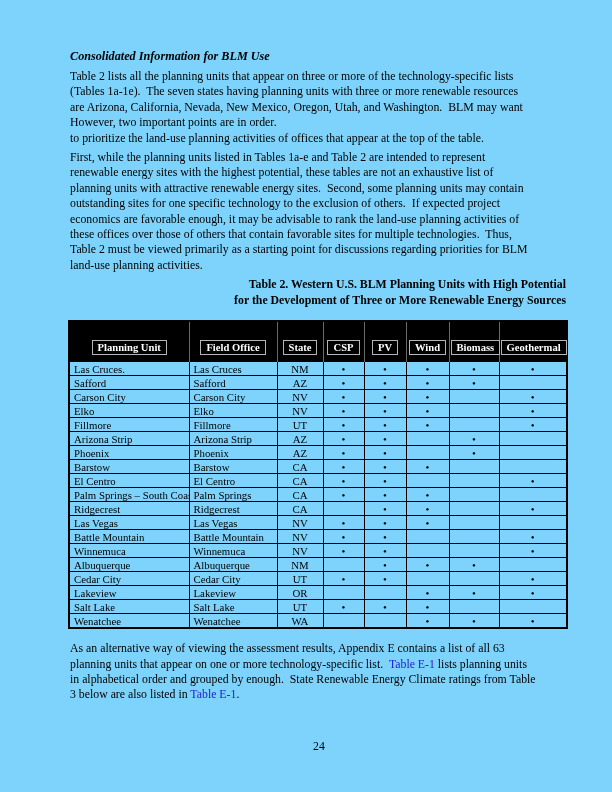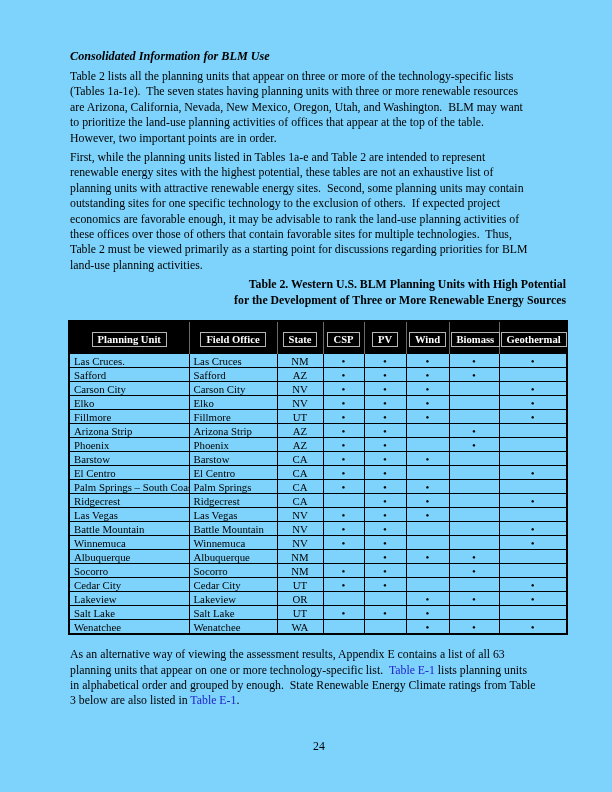--- a/index.html
+++ b/index.html
@@ -27,21 +27,21 @@
   }
   table.data{
     border-collapse:collapse;table-layout:fixed;
     width:498px;margin-left:-2px;
     border:2px solid #000;
   }
   table.data th{
     background:#000;color:#fff;
     font-size:10.6px;font-weight:bold;
     text-align:center;vertical-align:middle;
-    padding:10px 1px 4px 1px;
+    padding:18px 1px 4px 1px;
     border-right:1px solid #6a6a6a;
   }
   table.data th:last-child{border-right:none;text-align:right;}
   .hbox{
     display:inline-block;
     border:1px solid #b5b5b5;
     padding:0 5px;line-height:13px;
     max-width:95%;overflow:hidden;
   }
   table.data td{
@@ -63,22 +63,22 @@
 
 <div class="page">
   <div class="content">
 
     <h1 class="heading">Consolidated Information for BLM Use</h1>
 
     <div class="para">
         <div class="line">Table 2 lists all the planning units that appear on three or more of the technology-specific lists</div>
         <div class="line">(Tables 1a-1e).  The seven states having planning units with three or more renewable resources</div>
         <div class="line">are Arizona, California, Nevada, New Mexico, Oregon, Utah, and Washington.  BLM may want</div>
+        <div class="line">However, two important points are in order.</div>
         <div class="line">to prioritize the land-use planning activities of offices that appear at the top of the table.</div>
-        <div class="line">However, two important points are in order.</div>
       </div>
 
     <div class="para">
         <div class="line">First, while the planning units listed in Tables 1a-e and Table 2 are intended to represent</div>
         <div class="line">renewable energy sites with the highest potential, these tables are not an exhaustive list of</div>
         <div class="line">planning units with attractive renewable energy sites.  Second, some planning units may contain</div>
         <div class="line">outstanding sites for one specific technology to the exclusion of others.  If expected project</div>
         <div class="line">economics are favorable enough, it may be advisable to rank the land-use planning activities of</div>
         <div class="line">these offices over those of others that contain favorable sites for multiple technologies.  Thus,</div>
         <div class="line">Table 2 must be viewed primarily as a starting point for discussions regarding priorities for BLM</div>
@@ -258,30 +258,20 @@
             <td>Albuquerque</td>
             <td>Albuquerque</td>
             <td class="center">NM</td>
             <td class="dot"></td>
             <td class="dot">•</td>
             <td class="dot">•</td>
             <td class="dot">•</td>
             <td class="dot"></td>
           </tr>
           <tr>
-            <td>Socorro</td>
-            <td>Socorro</td>
-            <td class="center">NM</td>
-            <td class="dot">•</td>
-            <td class="dot">•</td>
-            <td class="dot"></td>
-            <td class="dot">•</td>
-            <td class="dot"></td>
-          </tr>
-          <tr>
             <td>Cedar City</td>
             <td>Cedar City</td>
             <td class="center">UT</td>
             <td class="dot">•</td>
             <td class="dot">•</td>
             <td class="dot"></td>
             <td class="dot"></td>
             <td class="dot">•</td>
           </tr>
           <tr>

